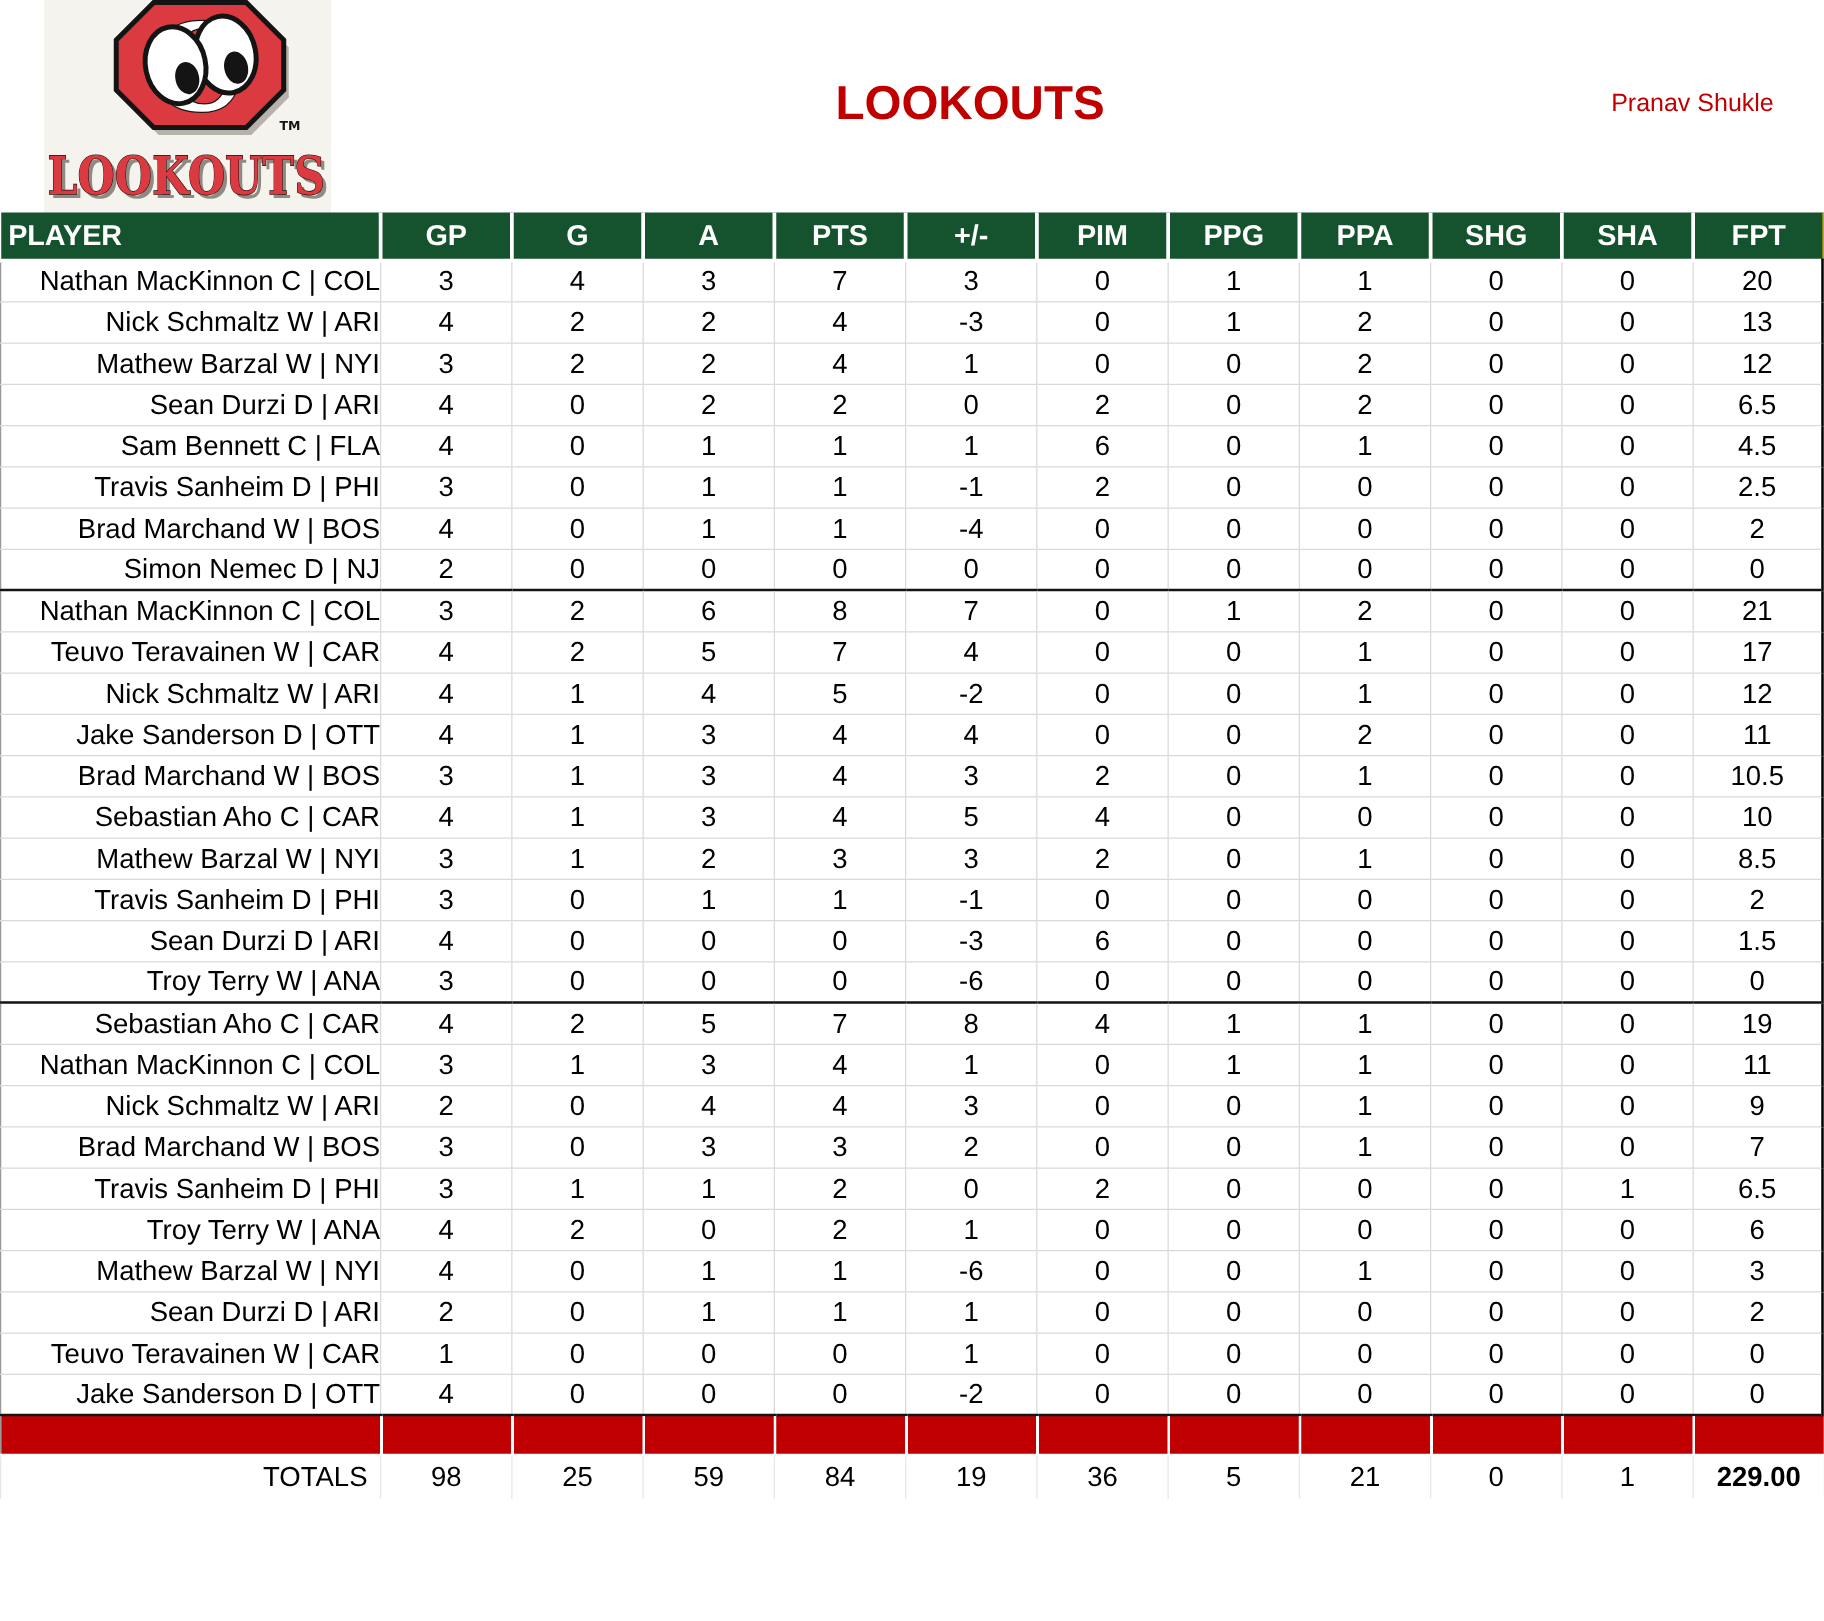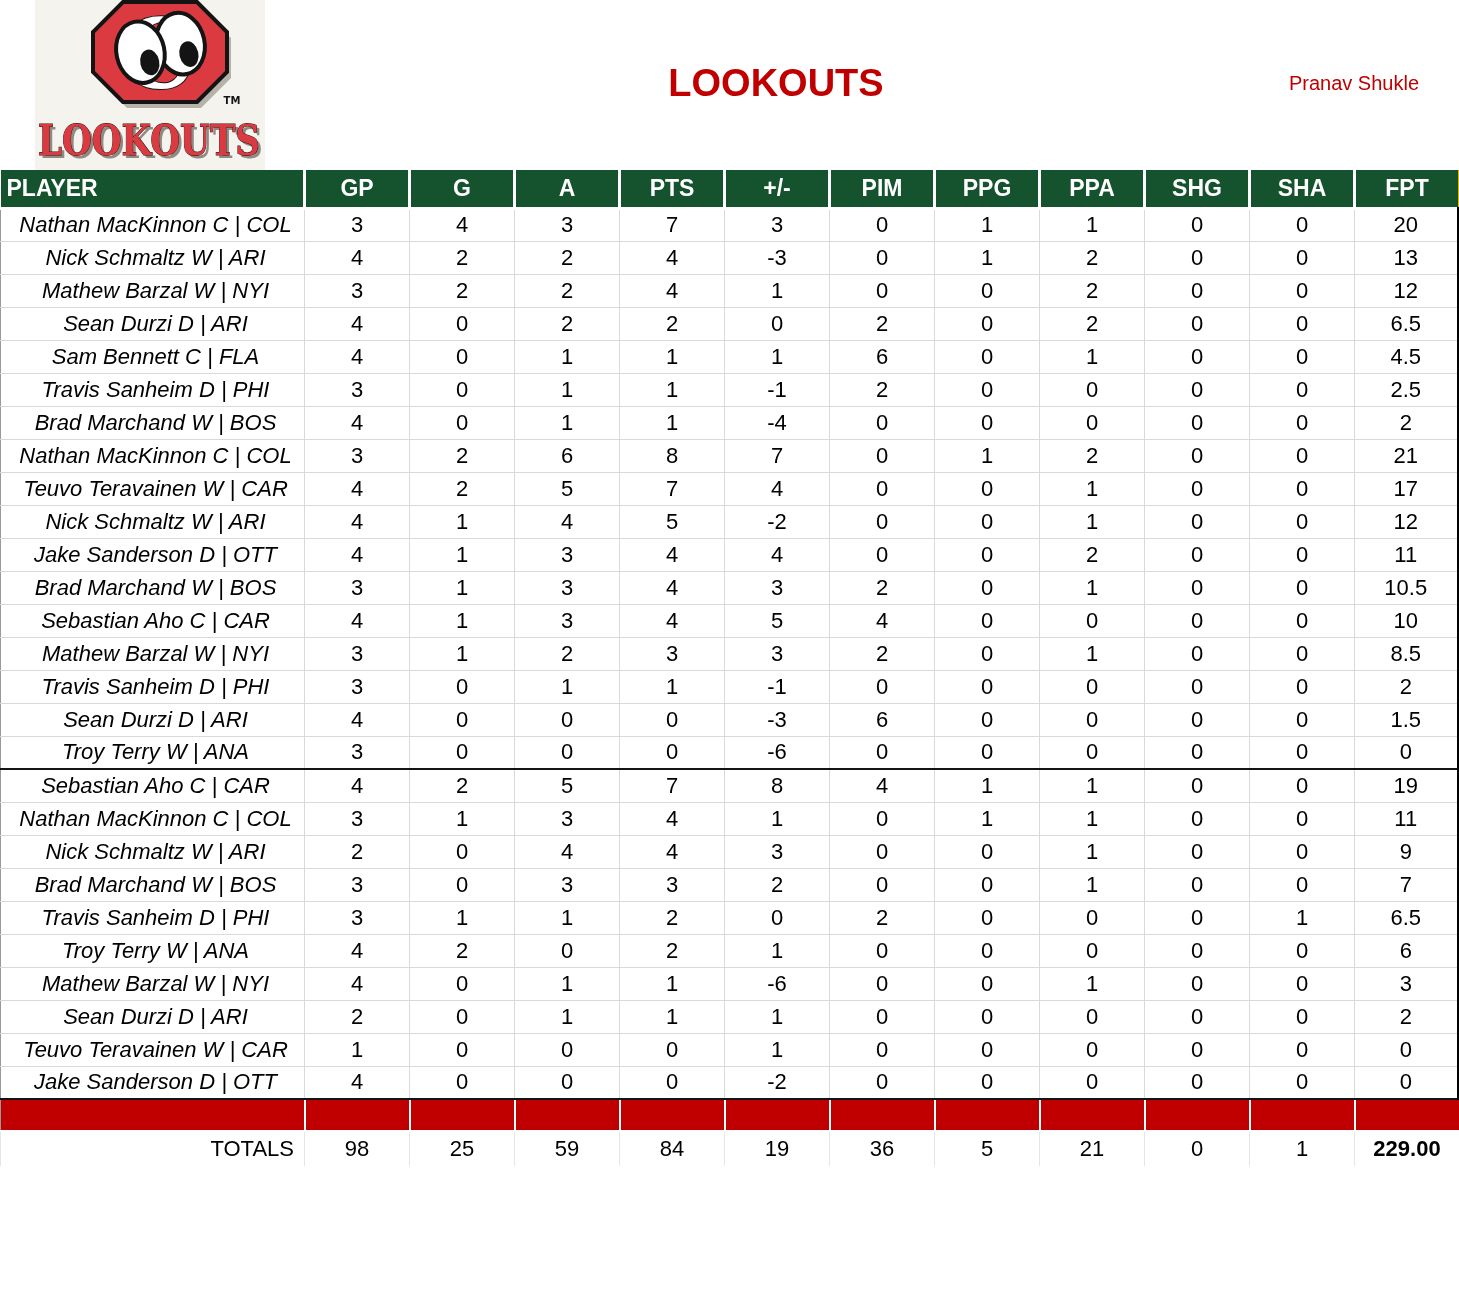--- a/index.html
+++ b/index.html
@@ -38,21 +38,21 @@
   }
   .stats-table th.player-col { text-align:left; padding-left:6px; }
   .stats-table th:last-child { border-right:3px solid #eab308; }
 
   .stats-table td {
     height:33px; font-size:22px; color:#000000;
     text-align:center; padding:0;
     border:1px solid #d9d9d9;
     white-space:nowrap; overflow:hidden;
   }
-  .stats-table td.player { text-align:center; padding-left:6px;font-style:italic; }
+  .stats-table td.player { text-align:right; padding-left:6px; }
   .stats-table td:first-child { border-left:1px solid #999999; }
   .stats-table td:last-child  { border-right:6px solid #000000; }
 
   .stats-table tr.group-end td { border-bottom:2px solid #141414; }
 
   .stats-table tr.separator td {
     background:#C00000; height:32px;
     border:2px solid #ffffff;
   }
   .stats-table tr.separator td:first-child { border-left:1px solid #999999; }
@@ -218,20 +218,34 @@
         <td>1</td>
         <td>1</td>
         <td>-4</td>
         <td>0</td>
         <td>0</td>
         <td>0</td>
         <td>0</td>
         <td>0</td>
         <td>2</td>
       </tr>
+      <tr class="group-end">
+        <td class="player">Simon Nemec D | NJ</td>
+        <td>2</td>
+        <td>0</td>
+        <td>0</td>
+        <td>0</td>
+        <td>0</td>
+        <td>0</td>
+        <td>0</td>
+        <td>0</td>
+        <td>0</td>
+        <td>0</td>
+        <td>0</td>
+      </tr>
       <tr>
         <td class="player">Nathan MacKinnon C | COL</td>
         <td>3</td>
         <td>2</td>
         <td>6</td>
         <td>8</td>
         <td>7</td>
         <td>0</td>
         <td>1</td>
         <td>2</td>

